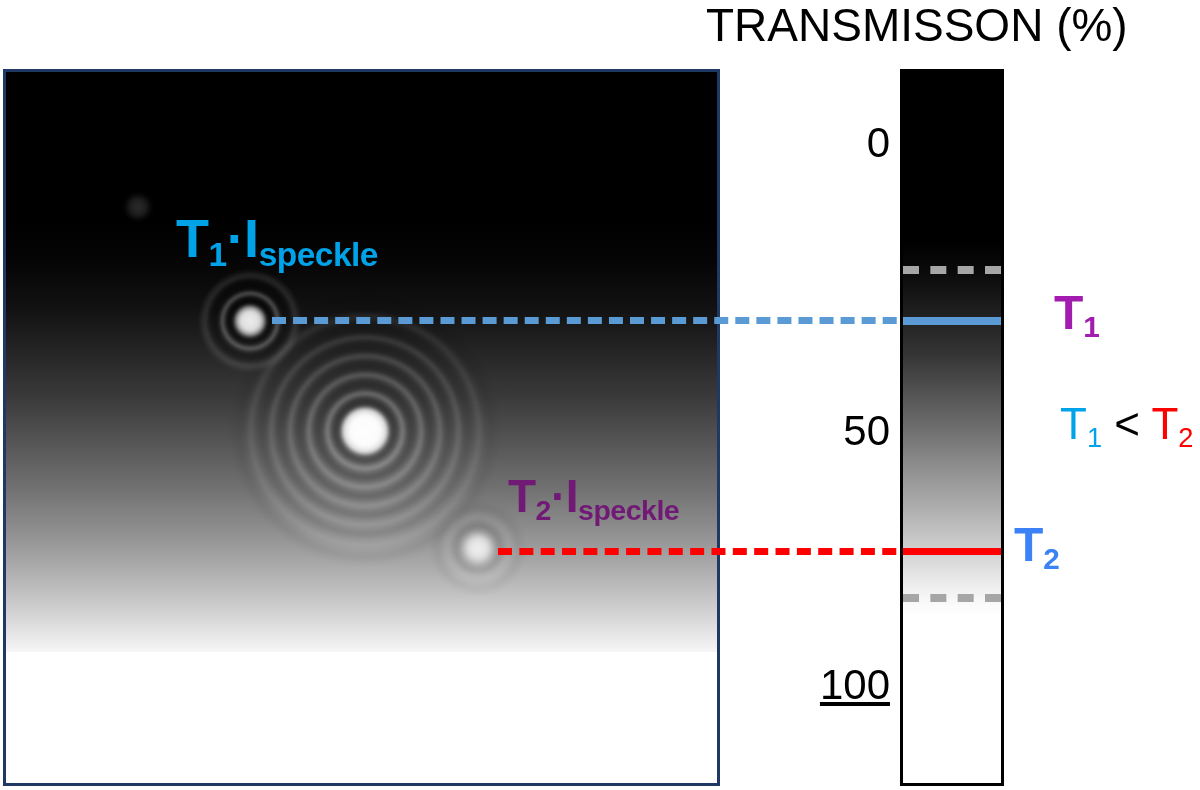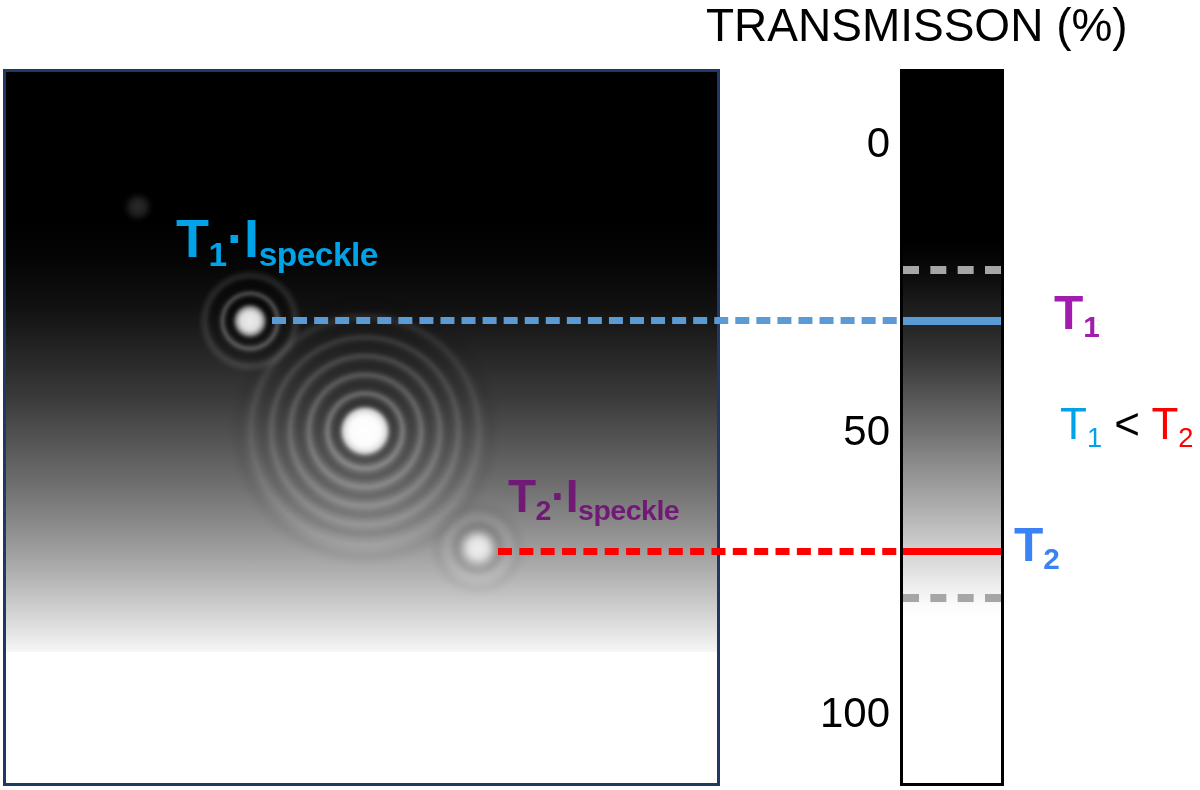--- a/index.html
+++ b/index.html
@@ -261,21 +261,21 @@
   .cb-tick {
     position: absolute;
     text-align: right;
     color: #000000;
     font-size: 42px;
     line-height: 46px;
     white-space: nowrap;
   }
   #cb-tick-0    { left: 790px; top: 120px; width: 100px; }
   #cb-tick-50   { left: 790px; top: 408px; width: 100px; }
-  #cb-tick-100  { left: 780px; top: 690px; width: 110px; }
+  #cb-tick-100  { left: 780px; top: 662px; width: 110px; text-decoration: underline; }
 
   
   .cb-annot {
     position: absolute;
     font-weight: bold;
     white-space: nowrap;
     font-size: 48px;
     line-height: 50px;
   }
   .cb-annot sub {

